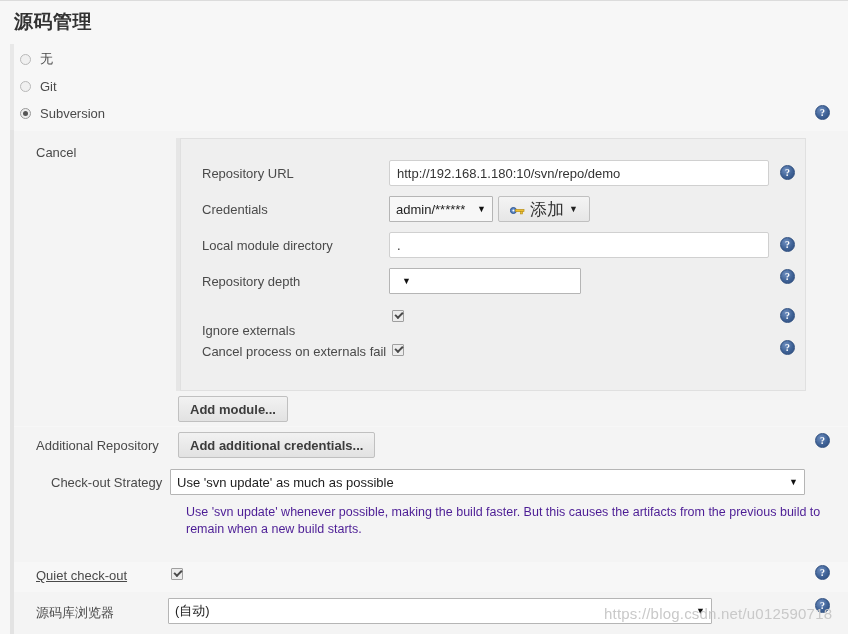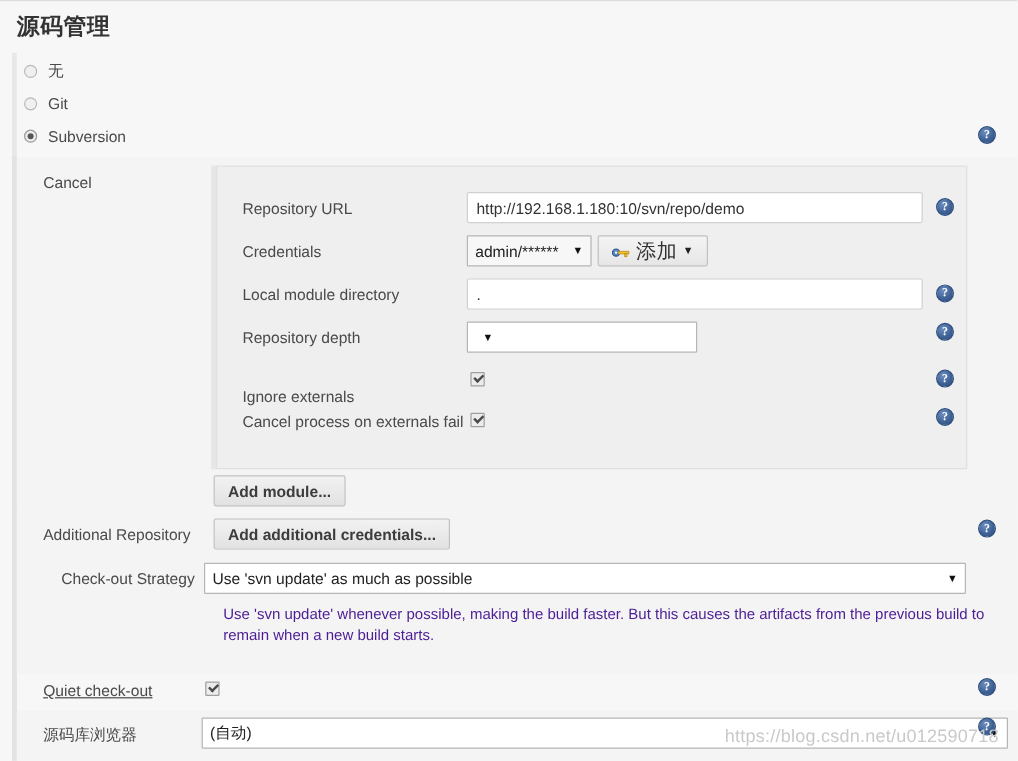--- a/index.html
+++ b/index.html
@@ -377,21 +377,21 @@
 <div class="desc" style="left:186px; top:504px;">Use 'svn update' whenever possible, making the build faster. But this causes the artifacts from the previous build to remain when a new build starts.</div>
 
 <div class="row-label" style="left:36px; top:568px;text-decoration:underline;">Quiet check-out</div>
 <div class="checkbox" style="left:171px; top:568px;"></div>
 <div class="help-icon" style="left:815px; top:565px;">
   <span>?</span>
 </div>
 
 <div class="band-light" style="left:14px; top:592px; width:834px; height:42px;"></div>
 <div class="row-label" style="left:36px; top:604px;">源码库浏览器</div>
-<div class="select-box" style="left:168px; top:598px; width:672px;">
+<div class="select-box" style="left:168px; top:598px; width:544px;">
   <div class="sel-text">(自动)</div>
   <div class="caret">▼</div>
 </div>
 <div class="help-icon" style="left:815px; top:598px;">
   <span>?</span>
 </div>
 
 <div class="watermark">https://blog.csdn.net/u012590718</div>
 
 </body></html>

